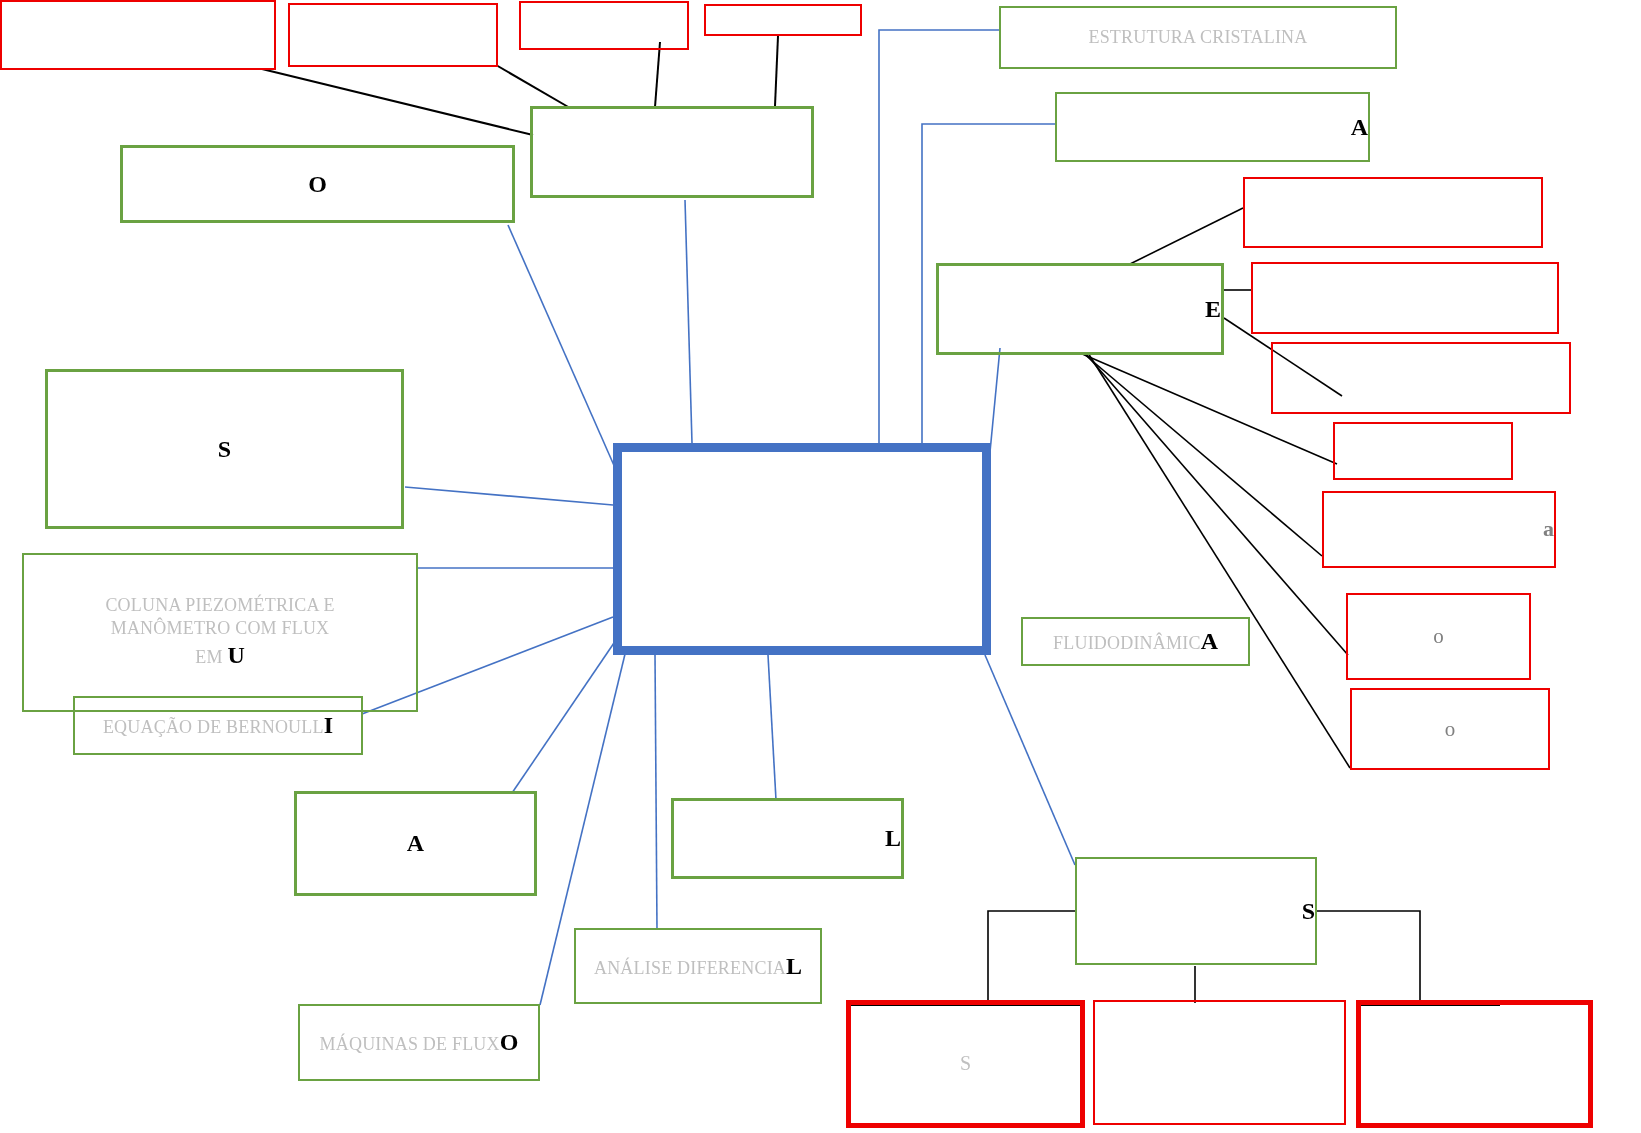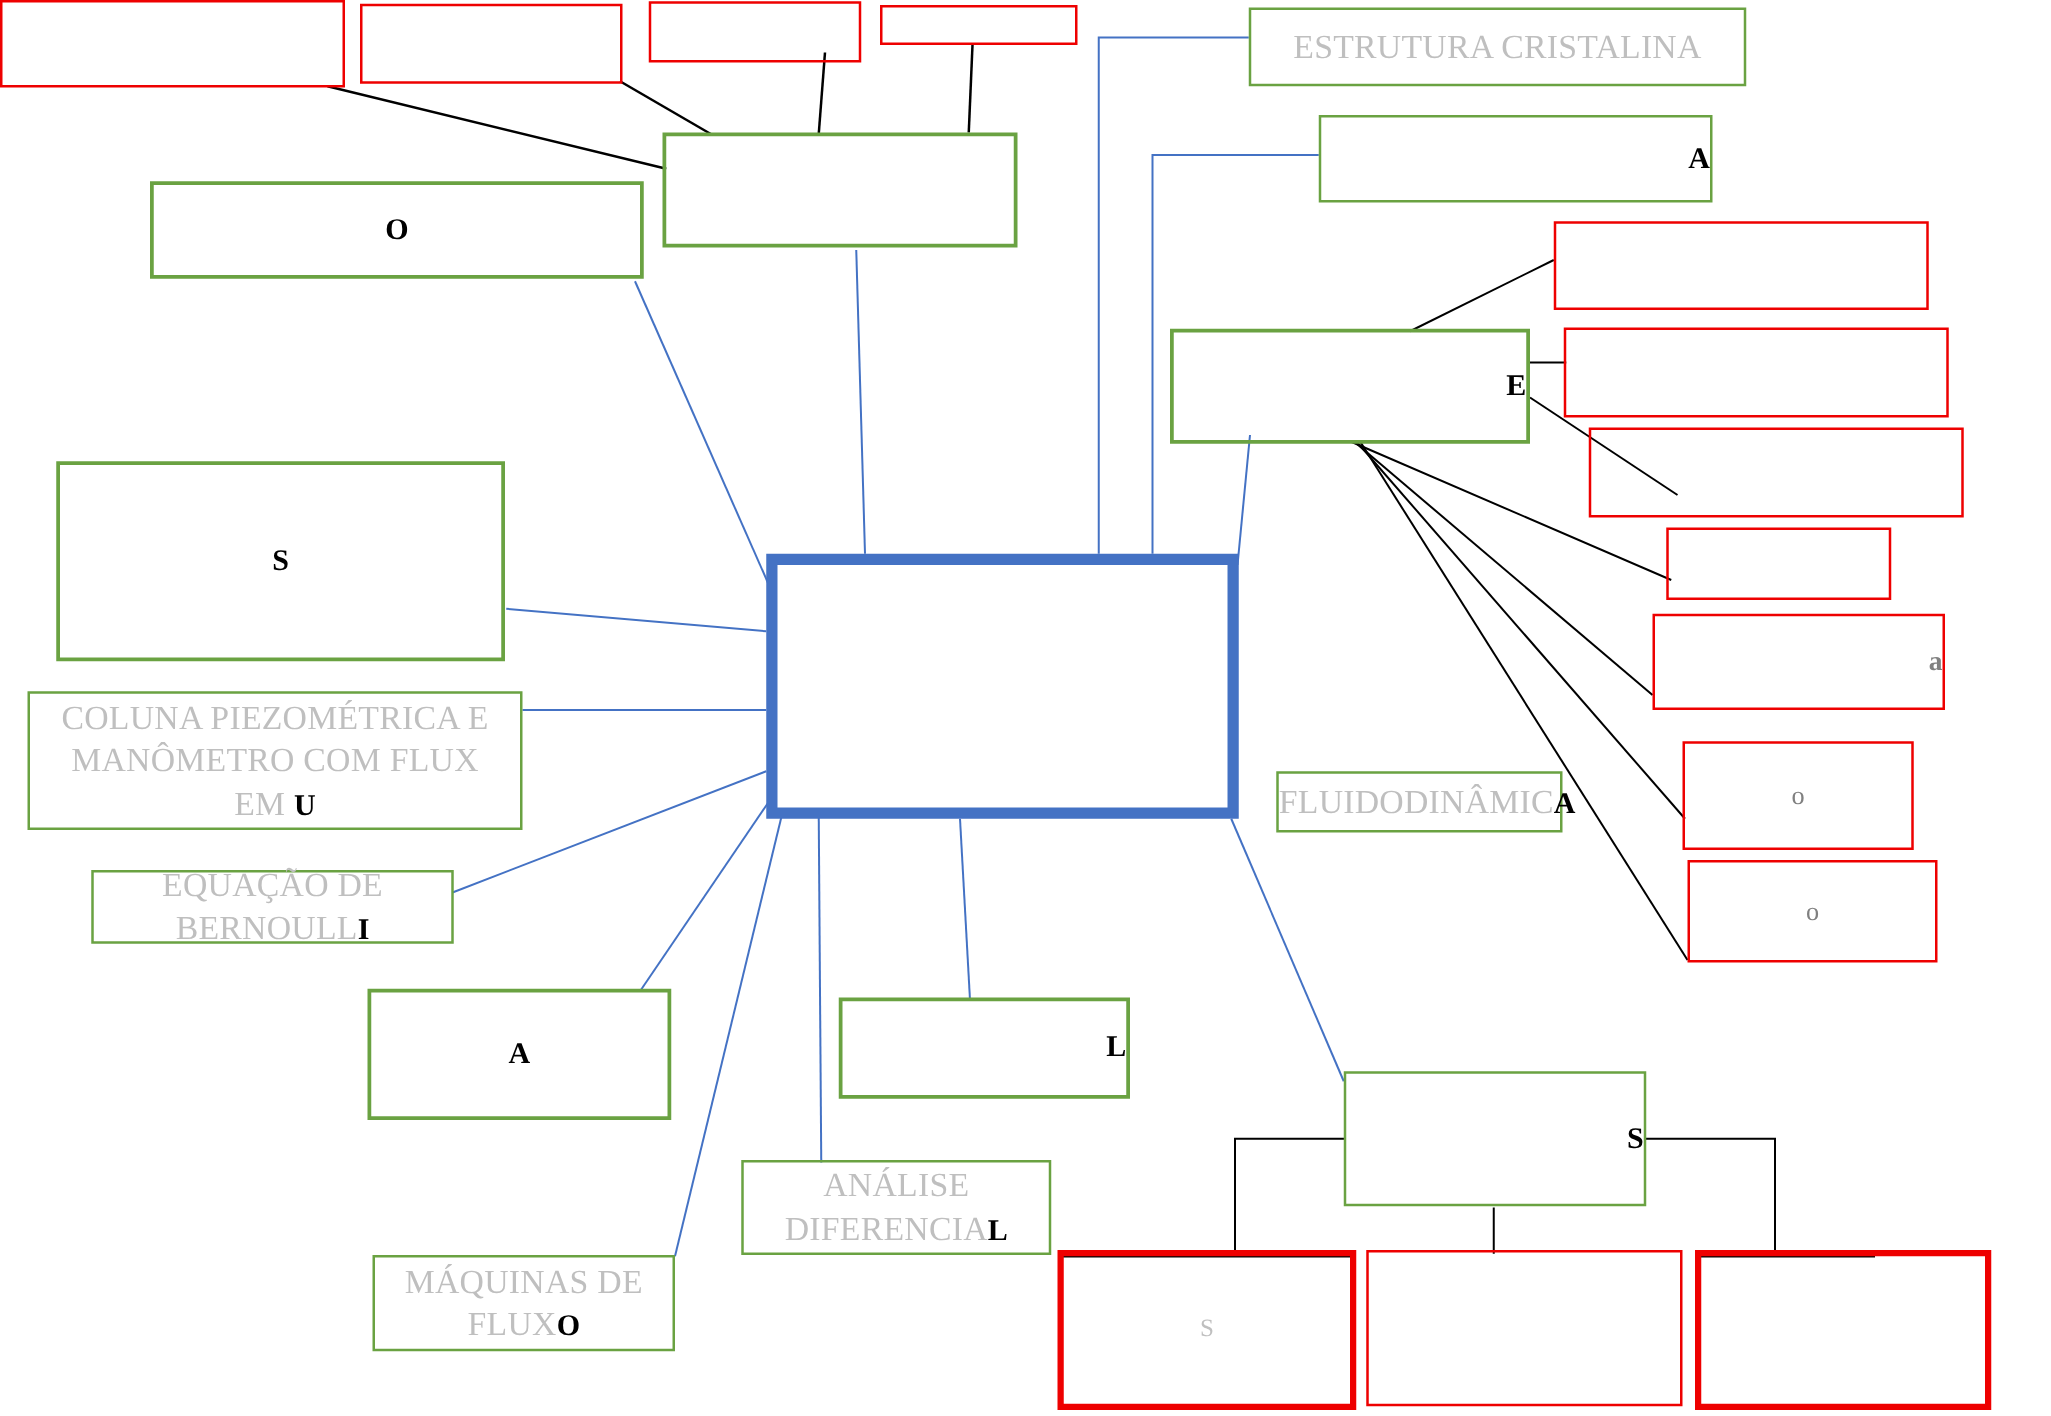--- a/index.html
+++ b/index.html
@@ -7,21 +7,21 @@
   #canvas{position:relative;width:1641px;height:1133px;background:#fff;overflow:hidden;}
   svg.lines{position:absolute;left:0;top:0;width:1641px;height:1133px;pointer-events:none;}
   .node{position:absolute;box-sizing:border-box;background:transparent;
         display:flex;align-items:center;justify-content:center;text-align:center;}
   .node .txt{width:100%;padding:0 6px;line-height:1.28;}
   .green{border:3px solid #6aa242;}
   .green-thin{border:2px solid #6aa242;}
   .red-thin{border:2px solid #ee0000;}
   .red-thick{border:5px solid #ee0000;}
   .center-node{border:9px solid #4472c4;}
-  .ghost{color:#bfbfbf;font-size:27px;letter-spacing:.2px;}
+  .ghost{color:#bfbfbf;font-size:18px;letter-spacing:.2px;}
   .ghost-sm{color:#bfbfbf;font-size:20px;}
   .solid{color:#000000;font-weight:bold;font-size:24px;}
   .solid-gray{color:#808080;font-weight:bold;font-size:22px;}
   .solid-o{color:#808080;font-weight:normal;font-size:21px;}
   .align-right .txt{text-align:right;padding-right:0;}
 </style>
 </head>
 <body>
 
 <div id="canvas">
@@ -139,21 +139,21 @@
       <span class="solid-o">o</span>
     </span>
   </div>
 
   <div class="node green" style="left:45px;top:369px;width:359px;height:160px;">
     <span class="txt">
       <span class="solid">S</span>
     </span>
   </div>
 
-  <div class="node green-thin" style="left:22px;top:553px;width:396px;height:111px;">
+  <div class="node green-thin" style="left:22px;top:553px;width:396px;height:159px;">
     <span class="txt">
       <span class="ghost">COLUNA PIEZOMÉTRICA E</span><br>
       <span class="ghost">MANÔMETRO COM FLUX</span><br>
       <span class="ghost">EM </span><span class="solid">U</span>
     </span>
   </div>
 
   <div class="node green-thin" style="left:73px;top:696px;width:290px;height:59px;">
     <span class="txt">
       <span class="ghost">EQUAÇÃO DE BERNOULL</span><span class="solid">I</span>
@@ -165,21 +165,21 @@
       <span class="solid">A</span>
     </span>
   </div>
 
   <div class="node green-thin" style="left:298px;top:1004px;width:242px;height:77px;">
     <span class="txt">
       <span class="ghost">MÁQUINAS DE FLUX</span><span class="solid">O</span>
     </span>
   </div>
 
-  <div class="node green-thin" style="left:574px;top:928px;width:248px;height:76px;margin-left:19px;">
+  <div class="node green-thin" style="left:574px;top:928px;width:248px;height:76px;">
     <span class="txt">
       <span class="ghost">ANÁLISE DIFERENCIA</span><span class="solid">L</span>
     </span>
   </div>
 
   <div class="node green align-right" style="left:671px;top:798px;width:233px;height:81px;">
     <span class="txt">
       <span class="solid">L</span>
     </span>
   </div>

